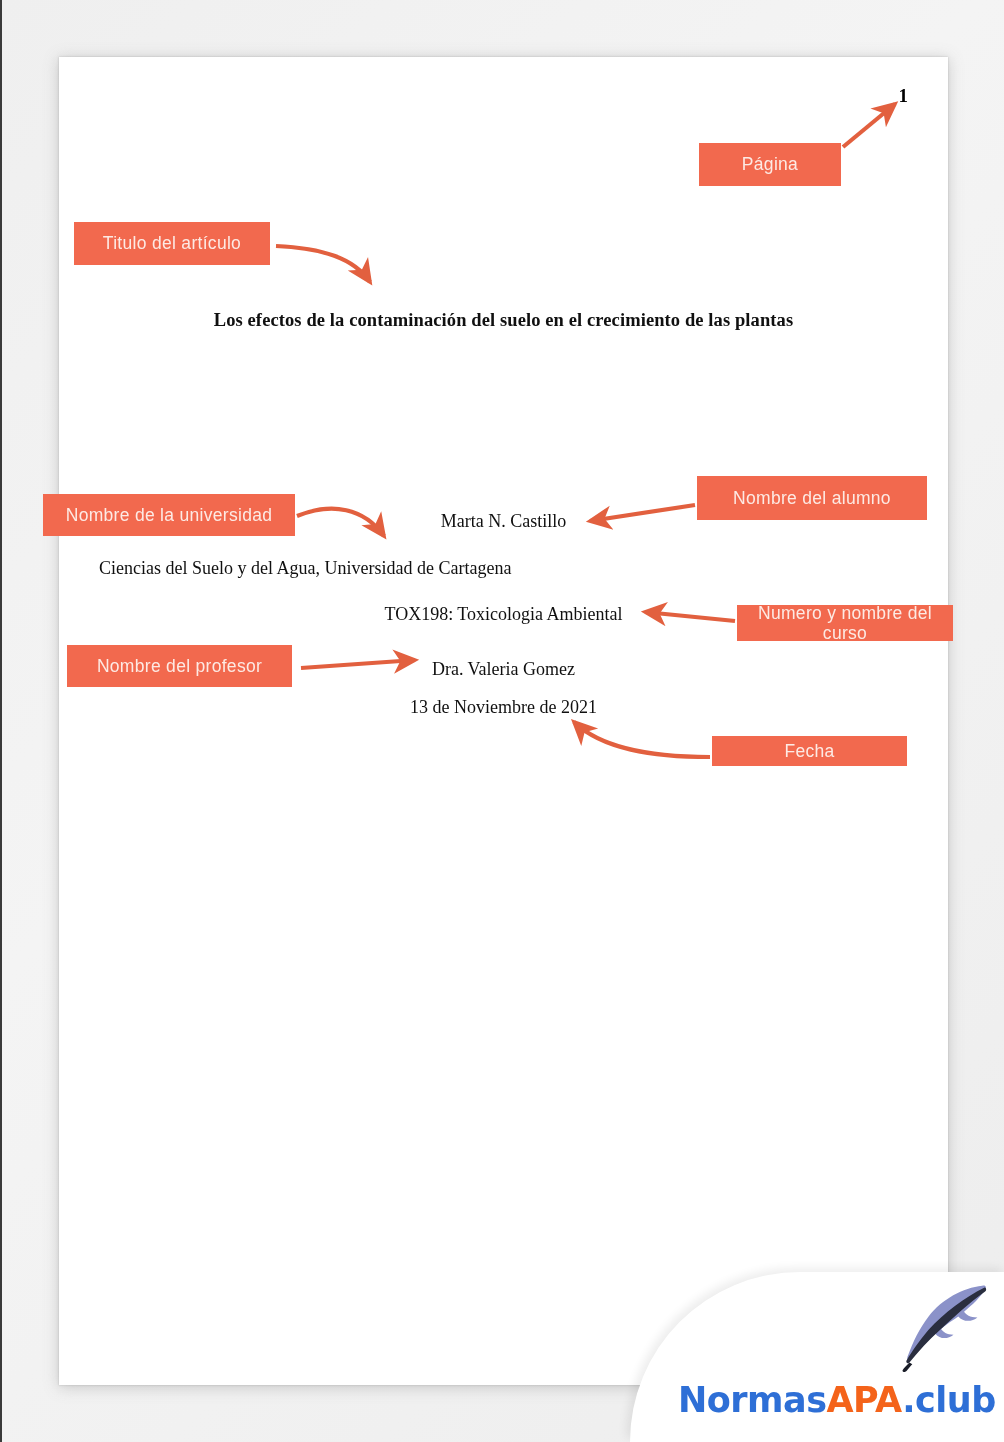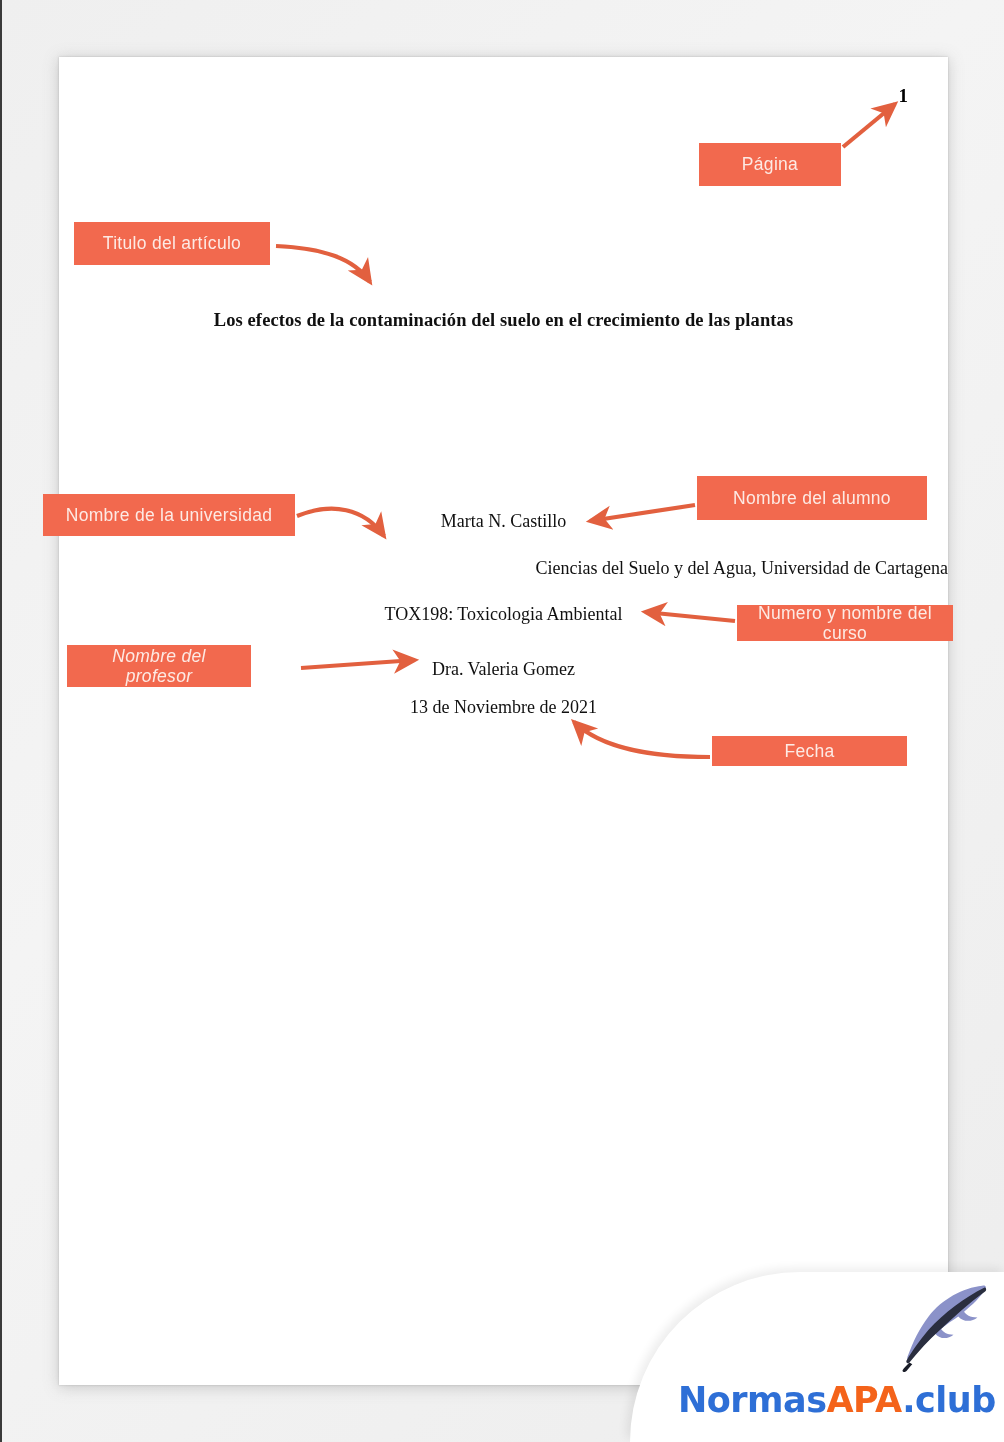--- a/index.html
+++ b/index.html
@@ -56,21 +56,21 @@
   }
   #doc-title {
     top: 253px;
     left: 0; right: 0;
     text-align: center;
     font-size: 18.5px;
     font-weight: bold;
     letter-spacing: .1px;
   }
   #author-name   { top: 454px; left:0; right:0; text-align:center; font-size:18px; }
-  #affiliation   { top: 501px; left:0; right:0; text-align:right; font-size:18px; }
+  #affiliation   { top: 501px; left:0; right:0; text-align:left; font-size:18px;padding-left:40px; }
   #course        { top: 547px; left:0; right:0; text-align:center; font-size:18px; }
   #instructor    { top: 594px; left:0; right:0; text-align:center; font-size:18px;margin-top:8px; }
   #due-date      { top: 640px; left:0; right:0; text-align:center; font-size:18px; }
 
   
   .callout {
     position: absolute;
     background: #f2694e;
     color: #fdeae4;
     font-family: "Liberation Sans", sans-serif;
@@ -84,21 +84,21 @@
     box-sizing: border-box;
     padding: 2px 10px;
     z-index: 6;
   }
 
   #callout-pagina      { left: 697px; top: 123px;  width: 142px; height: 43px; margin-top: 20px; }
   #callout-titulo      { left: 72px;  top: 222px;  width: 196px; height: 43px; }
   #callout-universidad { left: 41px;  top: 494px;  width: 252px; height: 42px; }
   #callout-alumno      { left: 695px; top: 476px;  width: 230px; height: 44px; }
   #callout-curso       { left: 735px; top: 605px;  width: 216px; height: 36px; }
-  #callout-profesor    { left: 65px;  top: 645px;  width: 184px; height: 42px; font-style: italic; }
+  #callout-profesor    { left: 65px;  top: 645px;  width: 225px; height: 42px; }
   #callout-fecha       { left: 710px; top: 736px;  width: 195px; height: 30px; }
 
   
   #arrows {
     position: absolute;
     left: 0; top: 0;
     width: 1004px;
     height: 1442px;
     pointer-events: none;
     z-index: 5;

